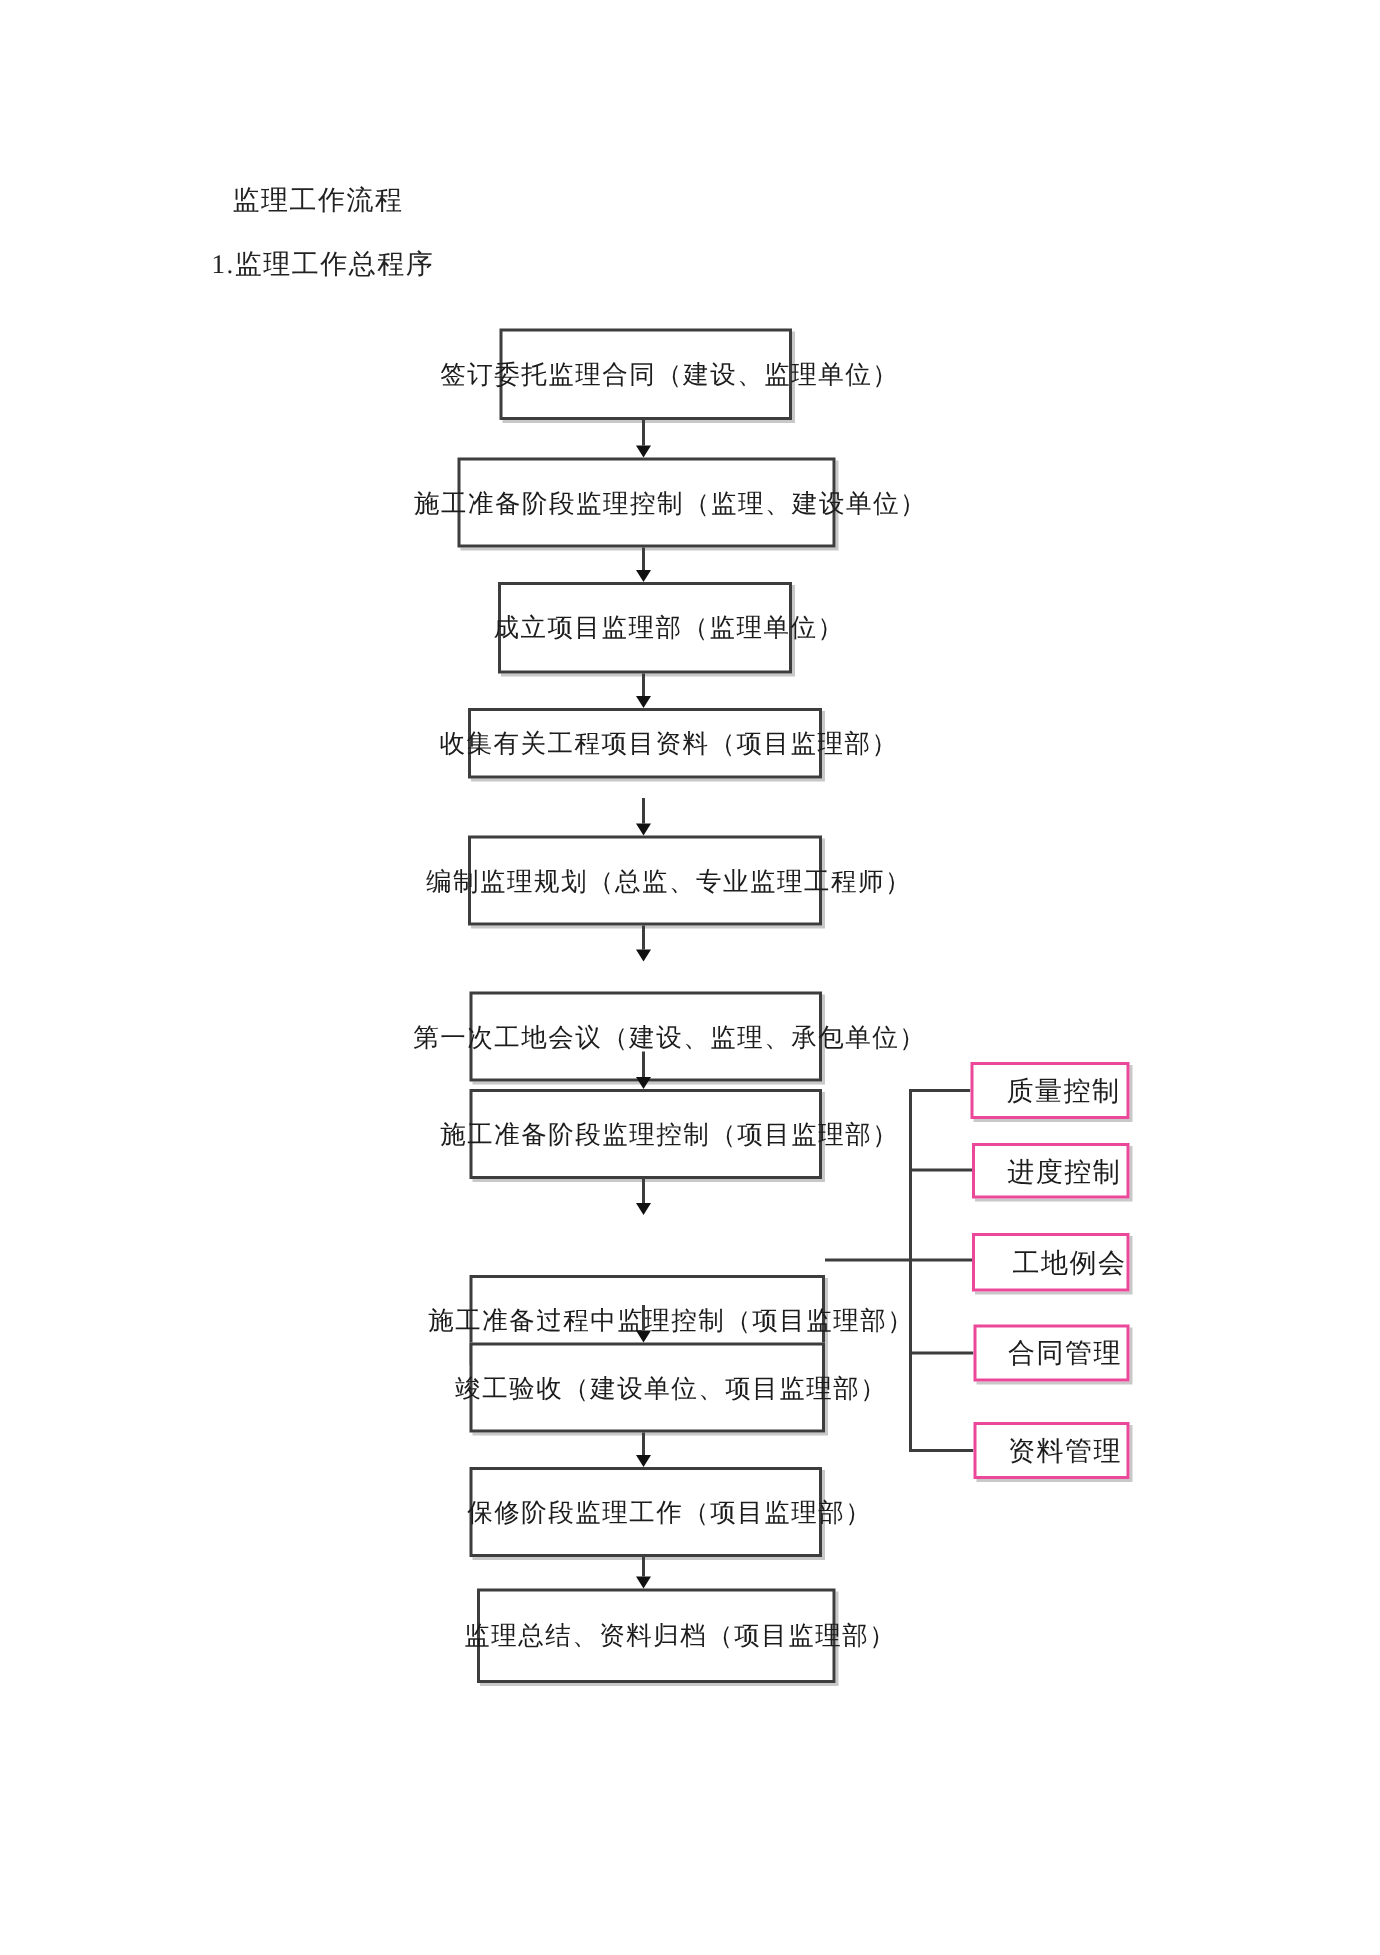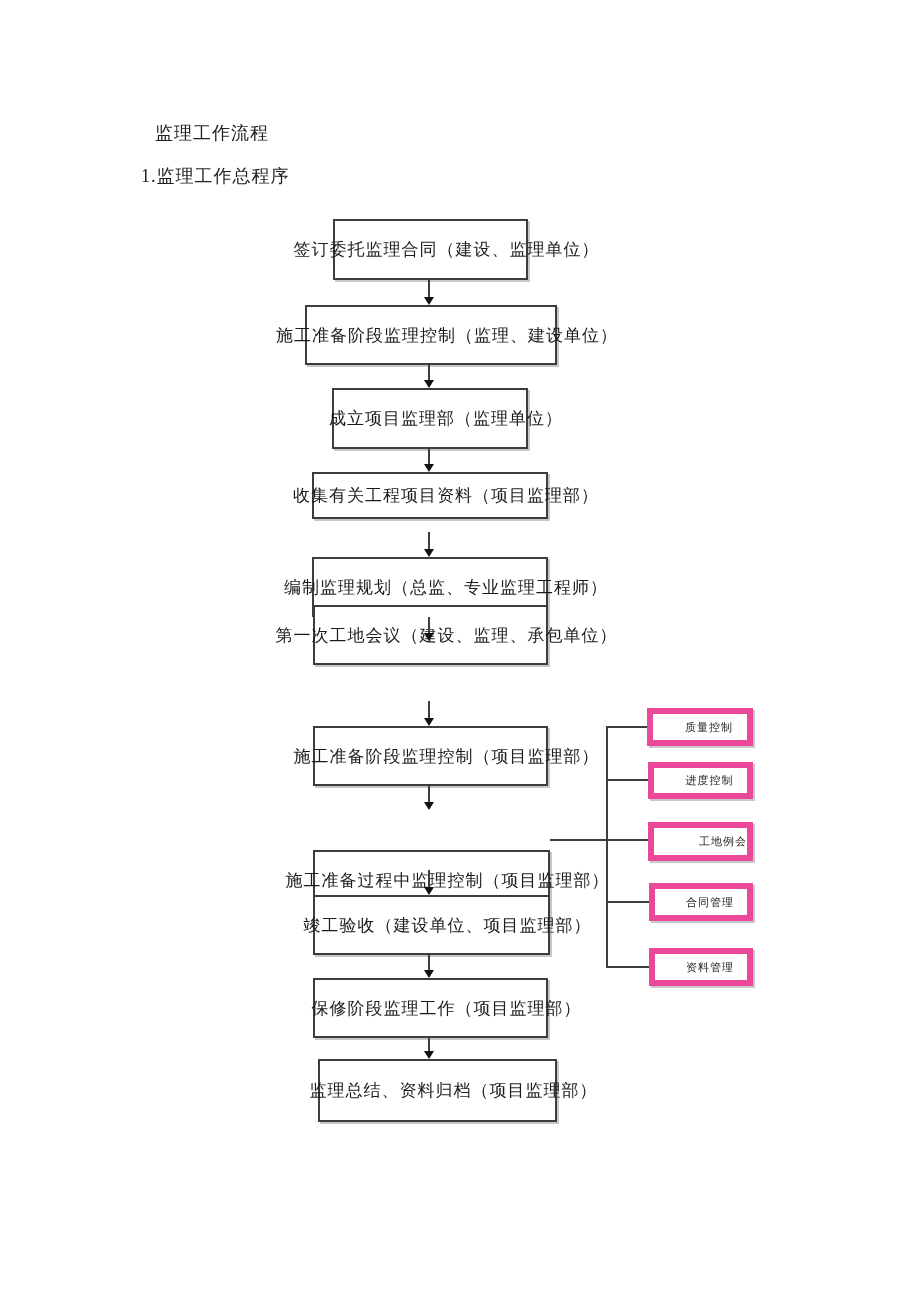--- a/index.html
+++ b/index.html
@@ -32,28 +32,28 @@
     font-size: 17px;
     line-height: 27px;
     letter-spacing: 1px;
     color: #1c1c1c;
     white-space: nowrap;
     padding-left: 32px;
   }
   .sbox {
     position: absolute;
     box-sizing: border-box;
-    border: 6px solid #ec4899;
+    border: 2px solid #ec4899;
     background: #ffffff;
     box-shadow: 2px 2px 0 #c8c8c8;
     display: flex;
     align-items: center;
     justify-content: center;
     text-align: center;
-    font-size: 11px;
+    font-size: 18px;
     letter-spacing: 1px;
     color: #1c1c1c;
     white-space: nowrap;
     padding-left: 18px;
   }
   .conn-v { position: absolute; width: 2px; background: #3d3d3d; }
   .conn-h { position: absolute; height: 2px; background: #3d3d3d; }
   .arrow-head {
     position: absolute;
     width: 0; height: 0;
@@ -83,21 +83,21 @@
     <div>（监理单位）</div>
   </div>
   <div class="fbox" style="left:312px;top:472px;width:236px;height:47px;">
     <div>收集有关工程项目资料</div>
     <div>（项目监理部）</div>
   </div>
   <div class="fbox" style="left:312px;top:557px;width:236px;height:60px;">
     <div>编制监理规划</div>
     <div>（总监、专业监理工程师）</div>
   </div>
-  <div class="fbox" style="left:313px;top:605px;width:235px;height:60px;">
+  <div class="fbox" style="left:313px;top:661px;width:235px;height:60px;">
     <div>第一次工地会议</div>
     <div>（建设、监理、承包单位）</div>
   </div>
   <div class="fbox" style="left:313px;top:726px;width:235px;height:60px;">
     <div>施工准备阶段监理控制</div>
     <div>（项目监理部）</div>
   </div>
   <div class="fbox" style="left:313px;top:810px;width:237px;height:60px;margin-top:40px;">
     <div>施工准备过程中监理控制</div>
     <div>（项目监理部）</div>

